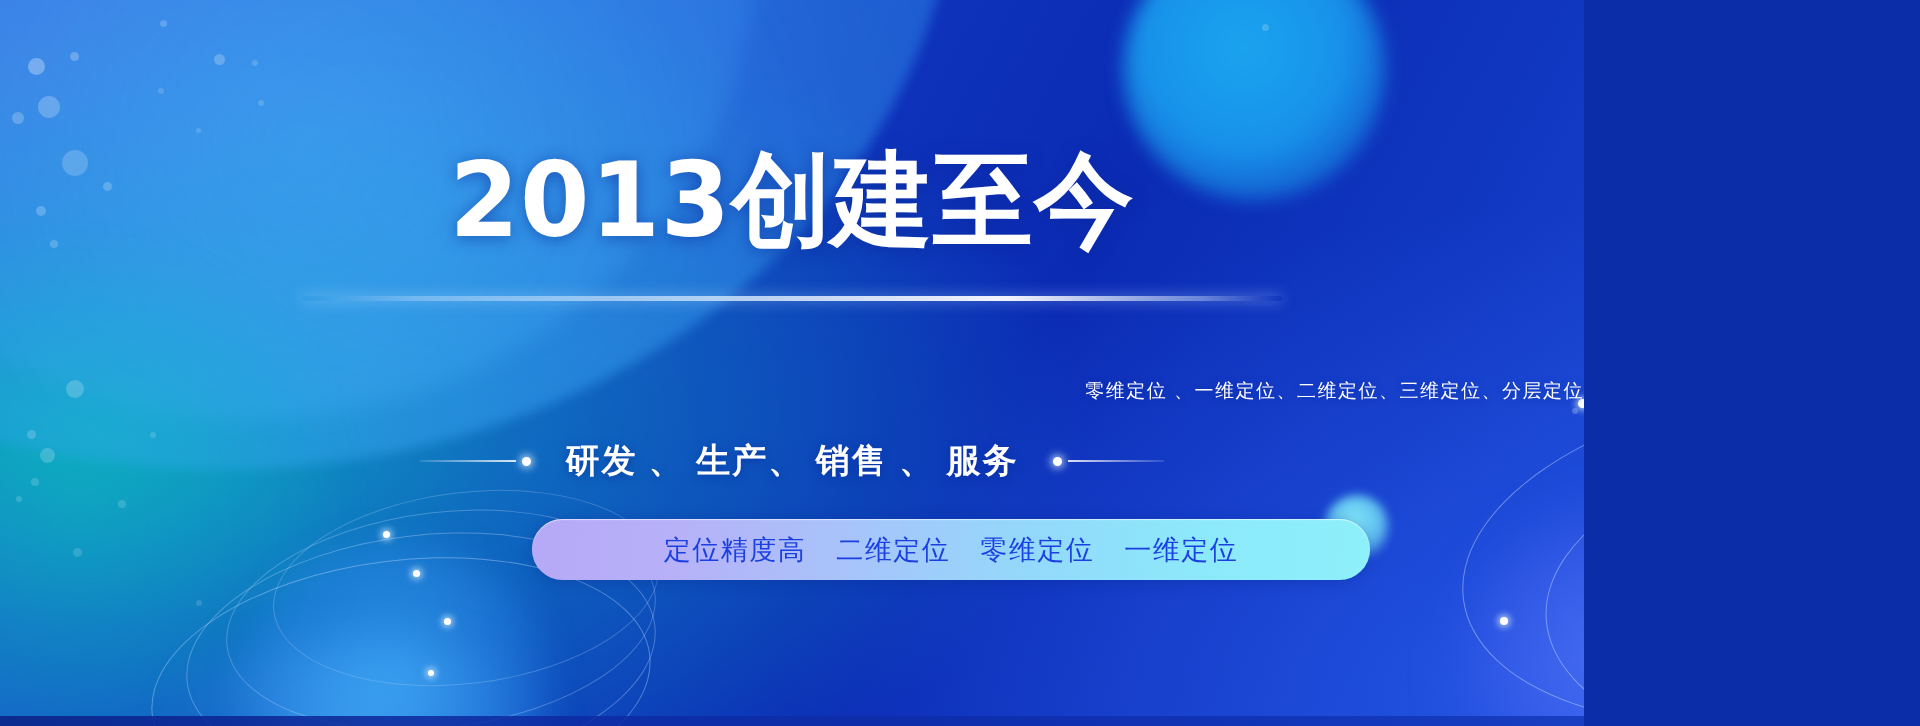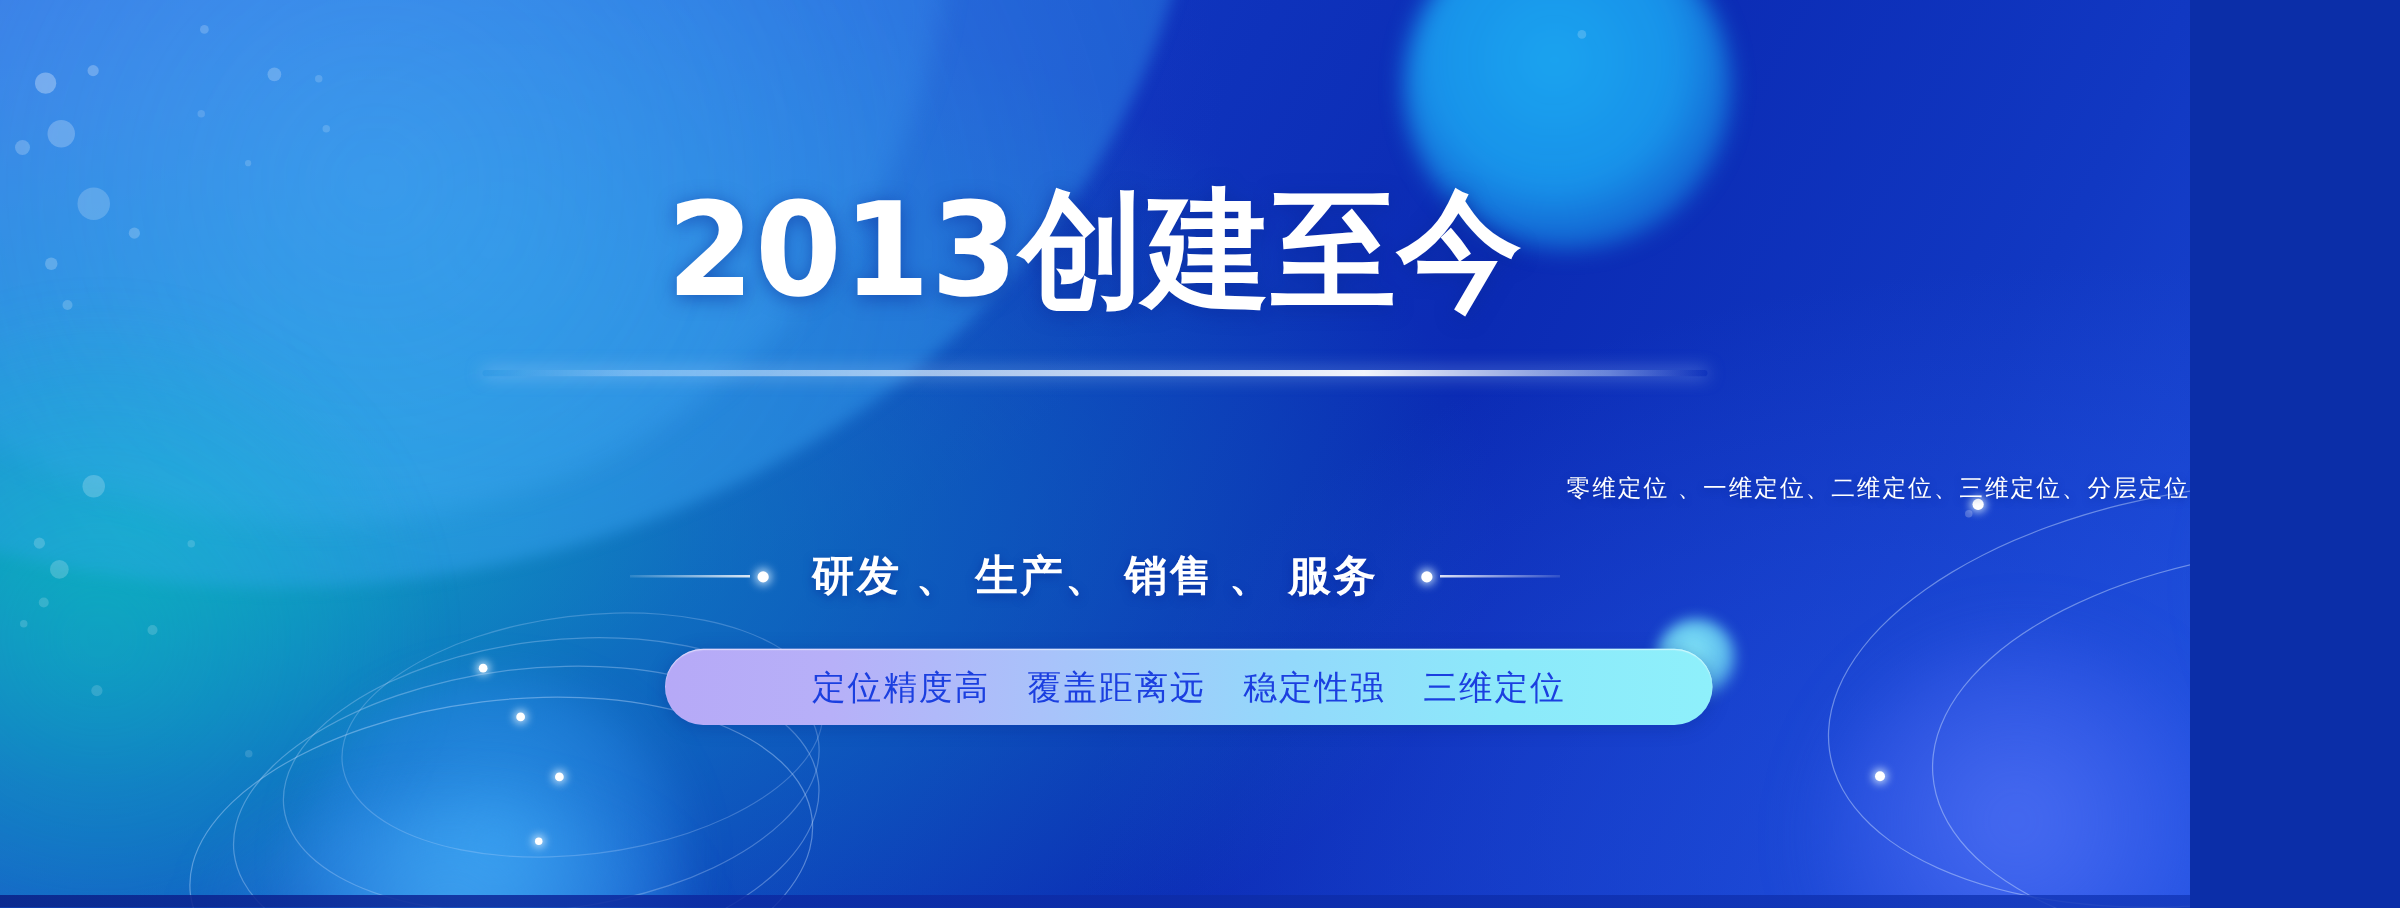--- a/index.html
+++ b/index.html
@@ -1,20 +1,20 @@
 <!DOCTYPE html>
 <html><head>
 <meta charset="utf-8">
 <style>
   html,body{margin:0;padding:0;background:#0b2ea8;}
   body{font-family:"Liberation Sans","DejaVu Sans",sans-serif;}
 
   .banner{
     position:relative;
-    width:1752px;height:726px;
+    width:1584px;height:726px;
     overflow:hidden;
     background:
       radial-gradient(120% 130% at 6% 58%, rgba(10,175,190,0.95) 0%, rgba(12,150,190,0.55) 22%, rgba(17,88,200,0.0) 52%),
       radial-gradient(90% 110% at 2% 12%, rgba(86,70,220,0.85) 0%, rgba(60,70,210,0.35) 30%, rgba(22,60,195,0.0) 60%),
       radial-gradient(85% 120% at 96% 95%, rgba(40,90,235,0.65) 0%, rgba(25,60,200,0.0) 55%),
       linear-gradient(118deg,#2b4fd6 0%, #1742c9 24%, #0f34bd 44%, #0b2bb4 62%, #1138c2 82%, #1b4ad6 100%);
   }
 
   
   .bgfx{position:absolute;inset:0;overflow:hidden;pointer-events:none;}
@@ -229,19 +229,19 @@
       <span class="services-text">研发 、 生产、  销售 、 服务</span>
 
       <span class="dash right">
         <span class="dot"></span>
         <span class="bar"></span>
       </span>
     </div>
 
     <div class="pill">
       <span class="pill-item">定位精度高</span>
-      <span class="pill-item">覆盖距离远</span>
-      <span class="pill-item">稳定性强</span>
-      <span class="pill-item">三维定位</span>
+      <span class="pill-item">二维定位</span>
+      <span class="pill-item">零维定位</span>
+      <span class="pill-item">一维定位</span>
     </div>
 
   </div>
 </div>
 
 </body></html>

